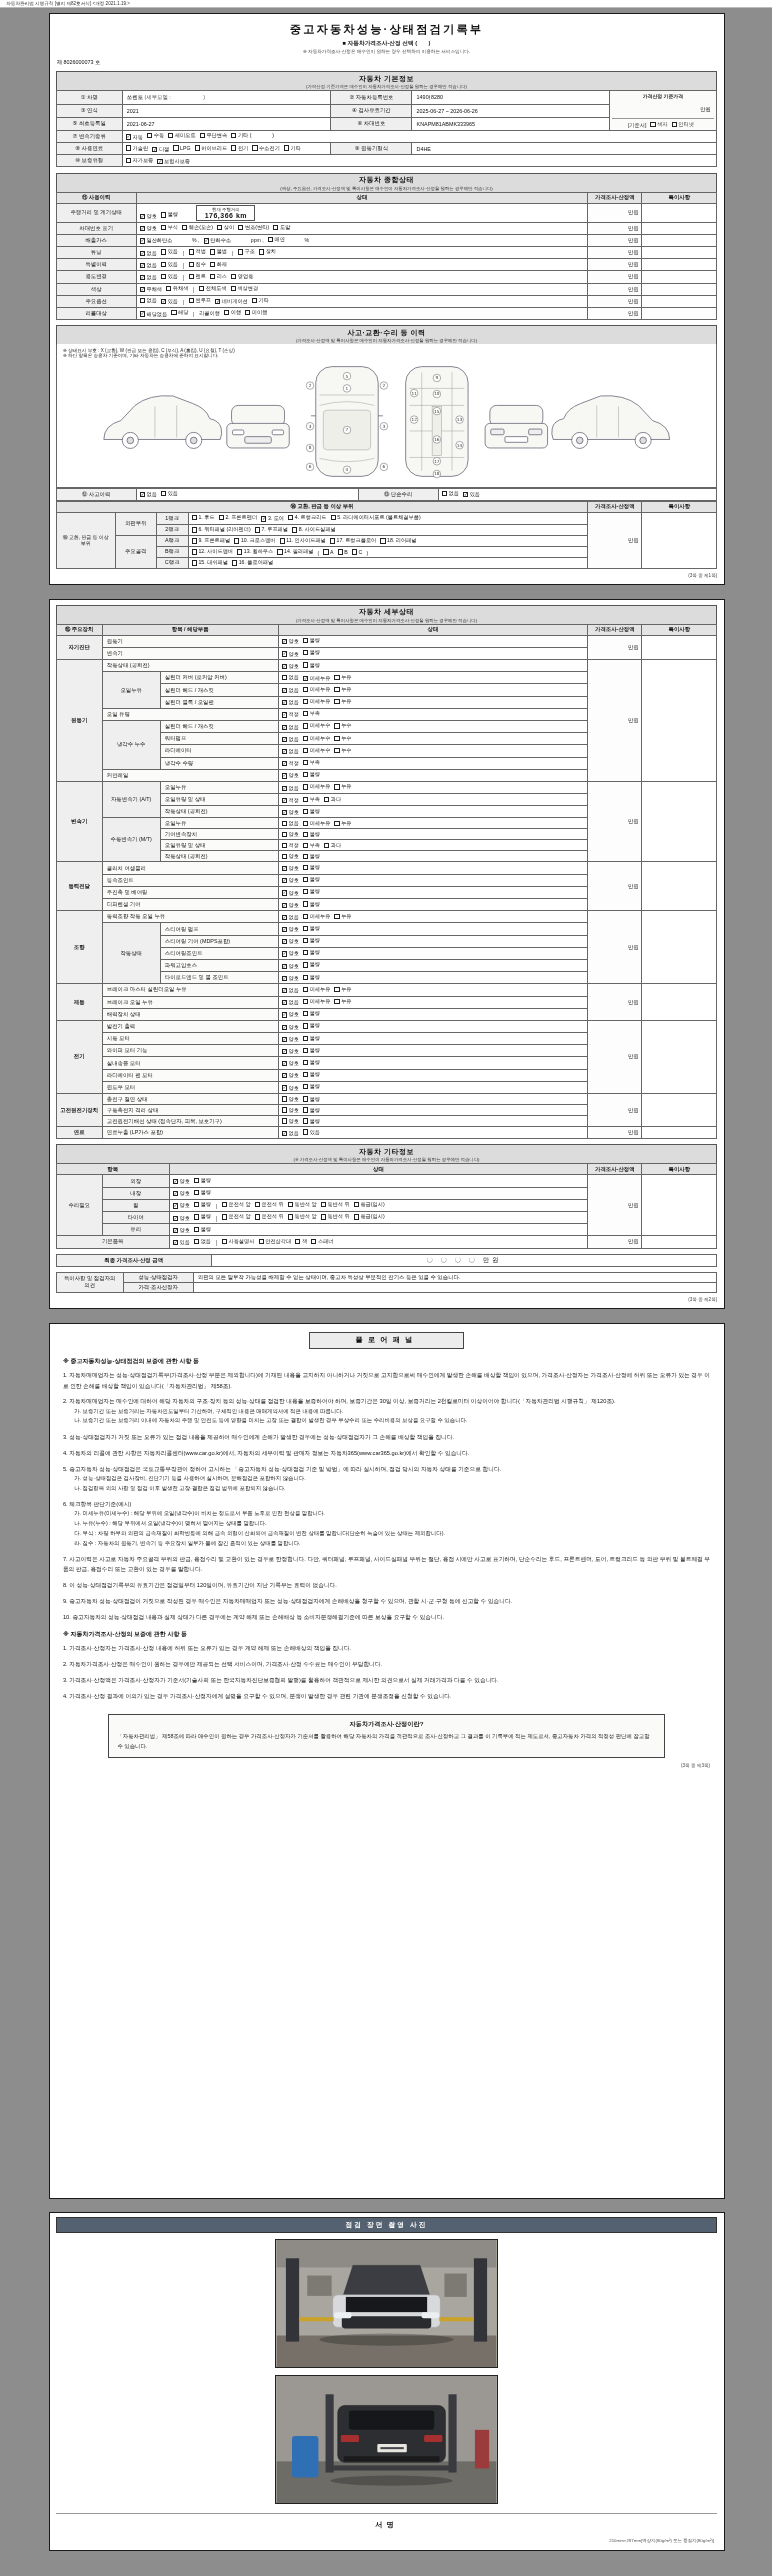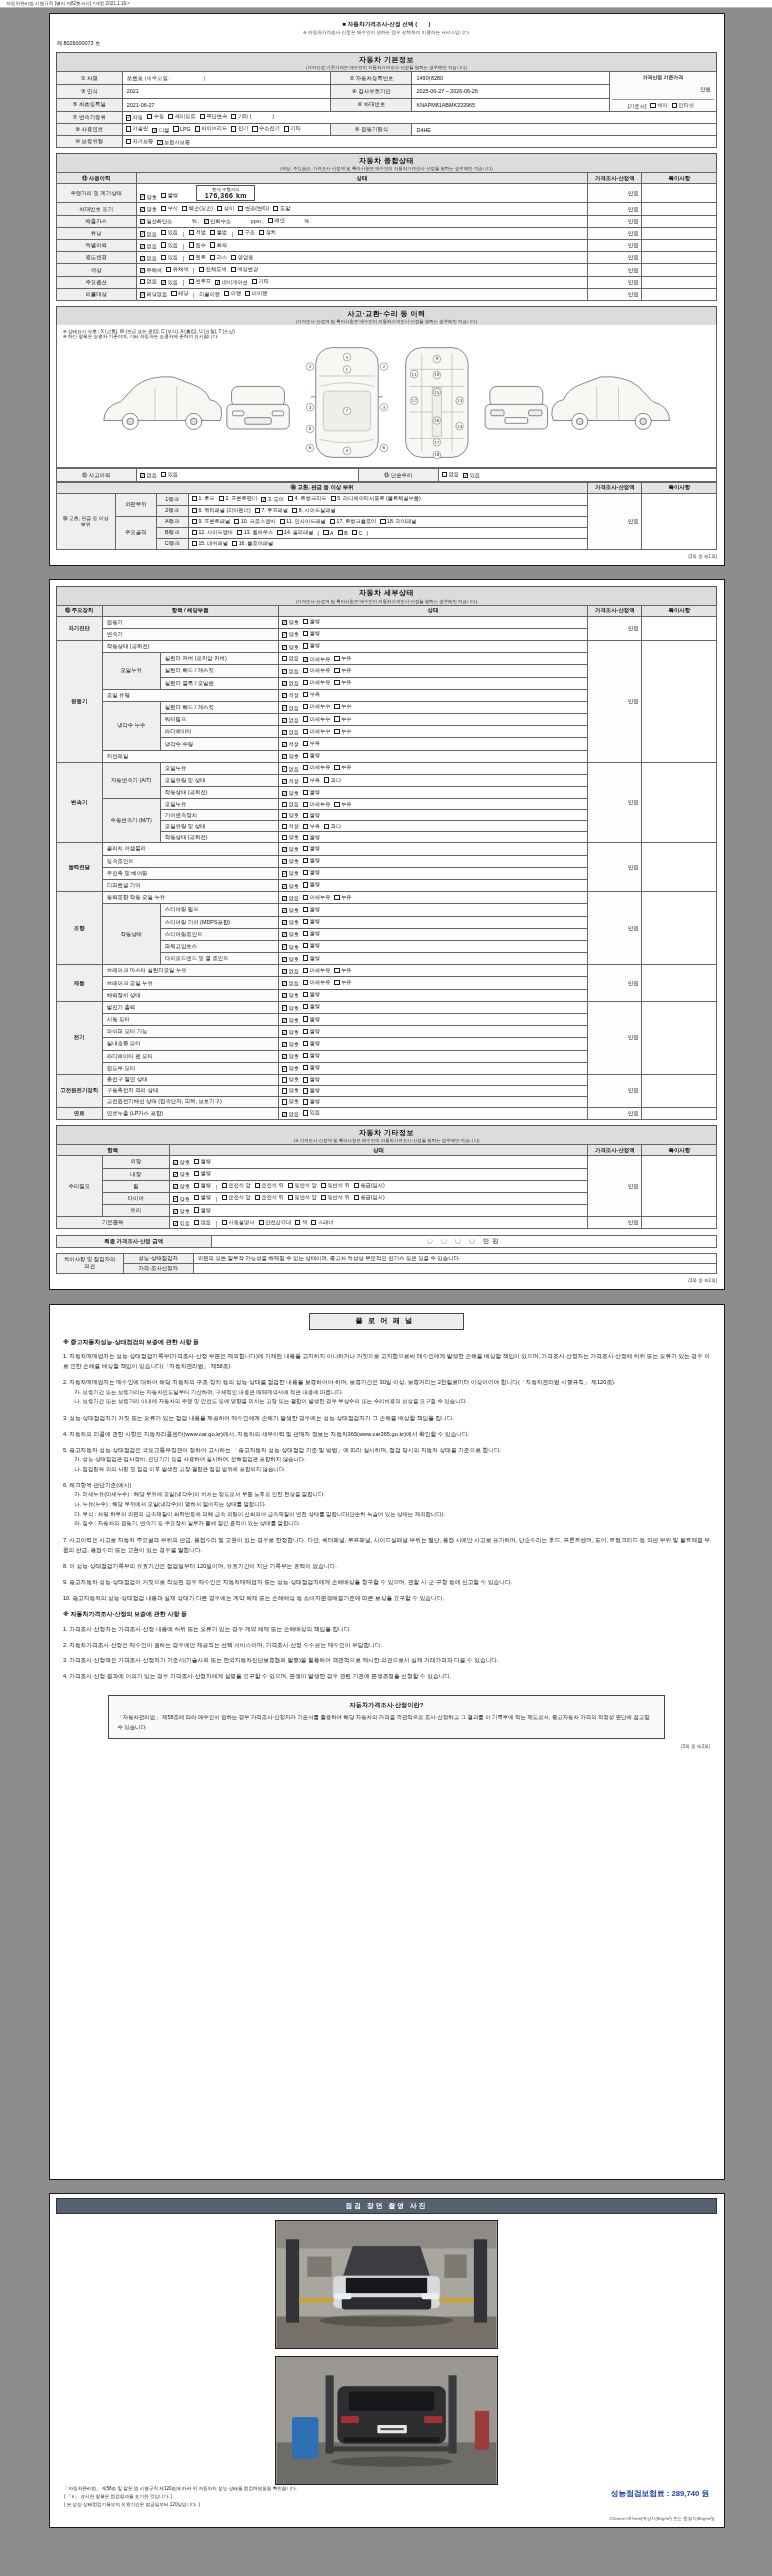--- a/index.html
+++ b/index.html
@@ -77,20 +77,21 @@
 .form-foot{font-size:4.4px;color:#555;text-align:right;padding:3.1px 3.1px 0}
 .exch{font-size:4.9px}
 </style>
 </head>
 <body>
 
 <div class="topstrip">자동차관리법 시행규칙 [별지 제82호서식] &lt;개정 2021.1.19.&gt;</div>
 
 <div class="panel panel-first">
 
+  <div class="doc-title">중고자동차성능·상태점검기록부</div>
   <div class="doc-sub1">■ 자동차가격조사·산정 선택 (　　)</div>
   <div class="doc-sub2">※ 자동차가격조사·산정은 매수인이 원하는 경우 선택하여 이용하는 서비스입니다.</div>
   <div class="doc-no">제 8026000073 호</div>
 
   <div class="secbar">
     <span class="t">자동차 기본정보</span>
     <span class="n">(가격산정 기준가격은 매수인이 자동차가격조사·산정을 원하는 경우에만 적습니다)</span>
   </div>
   <table>
     <colgroup>
@@ -1407,26 +1408,16 @@
     <rect x="142" y="68" width="168" height="38" rx="6" fill="#16171a"></rect>
     <rect x="126" y="116" width="36" height="14" rx="3" fill="#a62f2f"></rect>
     <rect x="290" y="116" width="36" height="14" rx="3" fill="#a62f2f"></rect>
     <rect x="198" y="134" width="58" height="16" rx="2" fill="#e8e6df"></rect>
     <rect x="204" y="140" width="46" height="4" fill="#44454a"></rect>
     <rect x="132" y="158" width="188" height="10" fill="#1a1a1c"></rect>
     <rect x="110" y="176" width="232" height="10" fill="#3c3c40"></rect>
     <ellipse cx="226" cy="206" rx="120" ry="10" fill="#000" opacity="0.25"></ellipse>
   </svg>
 
-  <div class="sign-row">
-    <div class="sign-lines" id="sign-lines">
-        <div class="sign-line">「자동차관리법」 제58조 및 같은 법 시행규칙 제120조에 따라 위 자동차의 성능·상태를 점검하였음을 확인합니다.</div>
-        <div class="sign-line">( 「∨」 표시한 항목은 점검결과를 표기한 것입니다. )</div>
-        <div class="sign-line">( 본 성능·상태점검기록부의 유효기간은 발급일부터 120일입니다. )</div>
-      </div>
-    <div class="fee">
-      <span>성능점검보험료 :</span>
-      <span>289,740 원</span>
-    </div>
-  </div>
+  <div class="sign-title">서명</div>
   <div class="form-foot">210mm×297mm[백상지(80g/m²) 또는 중질지(80g/m²)]</div>
 </div>
 
 
 </body></html>

